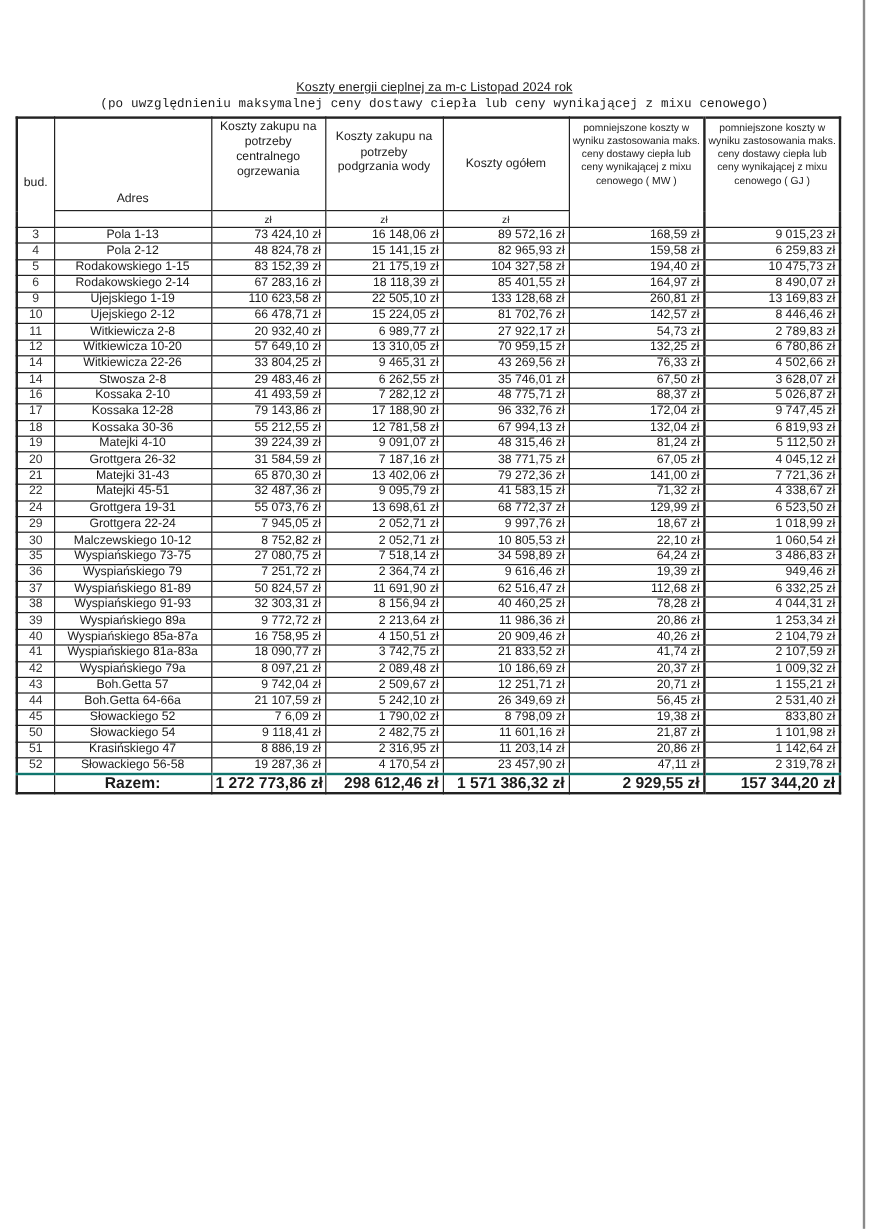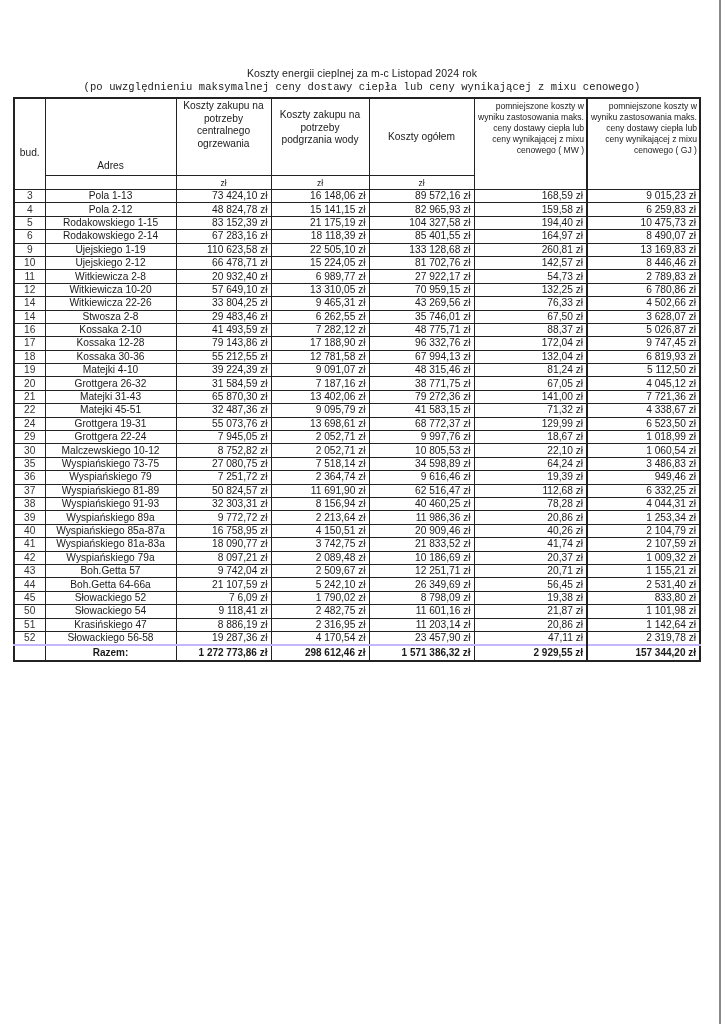--- a/index.html
+++ b/index.html
@@ -1,40 +1,40 @@
 <!DOCTYPE html>
 <html><head>
 <meta charset="utf-8">
 <style>
   html, body { margin:0; padding:0; background:#ffffff; }
   body { width:724px; height:1024px; position:relative; overflow:hidden;
          font-family:"Liberation Sans", sans-serif; color:#1a1a1a; }
   .scan-edge { position:absolute; left:719px; top:0; width:2px; height:1024px; background:#8a8a8a; }
   .title { position:absolute; left:0; width:724px; text-align:center; font-size:10.5px; letter-spacing:0.1px; }
-  .title1 { top:67px; }
+  .title1 { top:67px;text-decoration:underline; }
   .title2 { top:81px;font-family:Liberation Mono, monospace; }
   table { position:absolute; left:13px; top:97px; border-collapse:collapse; table-layout:fixed; width:686px; }
   td, th { border:1px solid #222; padding:0 3px; font-weight:normal; overflow:hidden; white-space:nowrap; }
   col.c-nr { width:31px; } col.c-addr { width:131px; } col.c-co { width:95px; }
   col.c-cw { width:98px; } col.c-tot { width:105px; } col.c-mw { width:113px; } col.c-gj { width:113px; }
   .hdr th { font-size:10.2px; line-height:12.5px; vertical-align:middle; text-align:center; white-space:normal; height:66px; }
-  .hdr th.small { font-size:8.6px; line-height:11px; padding:0 2px;text-align:right; }
+  .hdr th.small { font-size:8.6px; line-height:11px; padding:0 2px; }
   .hdr th.nr { position:relative; }
   .nr-top { position:absolute; top:13px; left:0; right:0; text-align:center;margin-left:47px; }
   .nr-bot { position:absolute; top:48px; left:0; right:0; text-align:center; }
   .hdr th.addr { vertical-align:bottom; padding-bottom:3px; }
   .hdr th.co { vertical-align:top; padding-top:1px; }
   .hdr th.cw { vertical-align:top; padding-top:10px; }
   .hdr th.mw, .hdr th.gj { vertical-align:top; padding-top:2px; }
   .units td { height:13px; font-size:8.5px; text-align:center; line-height:12px; }
   tbody.data td { height:12.4px; font-size:10.2px; line-height:12px; }
   td.nr { text-align:center; color:#333; }
   td.addr { text-align:center; }
   td.num { text-align:right; }
-  tr.total td { font-weight:bold; height:14px; font-size:10px; border-top:2px solid #c4b5fd; }
+  tr.total td { font-weight:bold; height:14px; font-size:13px; border-top:2px solid #0f766e; }
   .thick-l { border-left:2px solid #222 !important; }
   table { border:2px solid #222; }
 </style>
 </head>
 <body>
 
 <div class="scan-edge"></div>
 
 <div class="title title1">Koszty energii cieplnej za m-c Listopad 2024 rok</div>
 <div class="title title2">(po uwzględnieniu maksymalnej ceny dostawy ciepła lub ceny wynikającej z mixu cenowego)</div>

